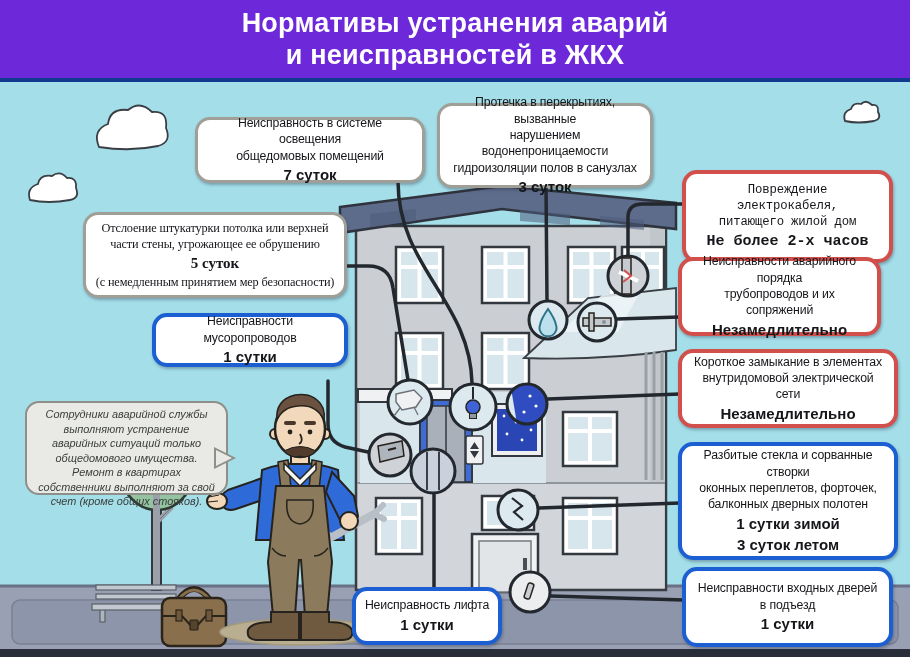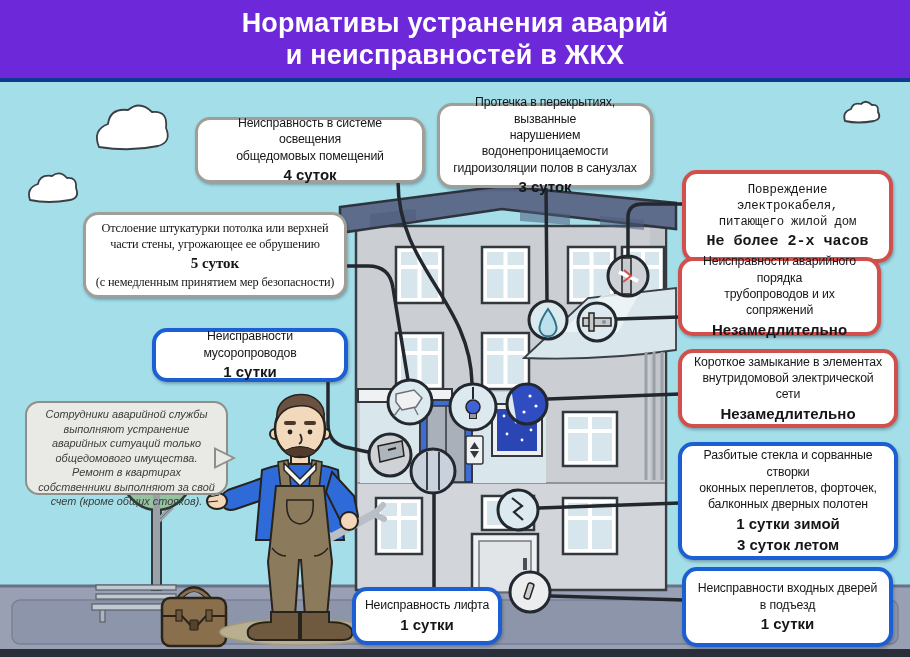--- a/index.html
+++ b/index.html
@@ -286,38 +286,38 @@
   </svg>
 
   <div class="titlebar">
     <div>Нормативы устранения аварий</div>
     <div>и неисправностей в ЖКХ</div>
   </div>
 
   <div class="callout c-gray" style="left:195px;top:117px;width:230px;height:66px;">
     <div>Неисправность в системе освещения</div>
     <div>общедомовых помещений</div>
-    <div class="c-val">4 суток</div>
+    <div class="c-val">7 суток</div>
   </div>
 
   <div class="callout c-gray" style="left:437px;top:103px;width:216px;height:85px;">
     <div>Протечка в перекрытиях, вызванные</div>
     <div>нарушением водонепроницаемости</div>
     <div>гидроизоляции полов в санузлах</div>
     <div class="c-val">3 суток</div>
   </div>
 
   <div class="callout c-gray" style="left:83px;top:212px;width:264px;height:86px;font-family:Liberation Serif, serif;">
     <div>Отслоение штукатурки потолка или верхней</div>
     <div>части стены, угрожающее ее обрушению</div>
     <div class="c-val">5 суток</div>
     <div>(с немедленным принятием мер безопасности)</div>
   </div>
 
-  <div class="callout c-blue" style="left:152px;top:328px;width:196px;height:54px;">
+  <div class="callout c-blue" style="left:152px;top:313px;width:196px;height:54px;">
     <div>Неисправности мусоропроводов</div>
     <div class="c-val">1 сутки</div>
   </div>
 
   <div class="callout c-red" style="left:682px;top:170px;width:211px;height:93px;font-family:Liberation Mono, monospace;">
     <div>Повреждение электрокабеля,</div>
     <div>питающего жилой дом</div>
     <div class="c-val">Не более 2-х часов</div>
   </div>
 

